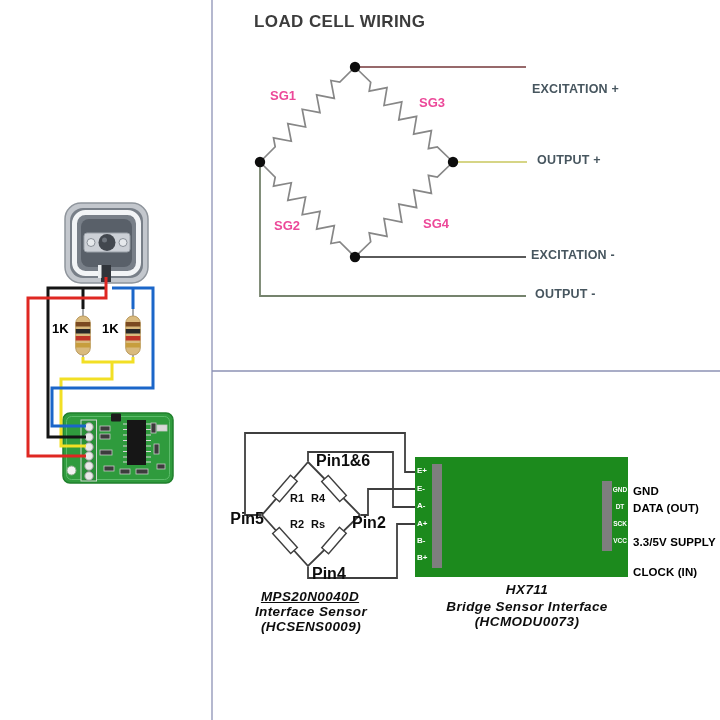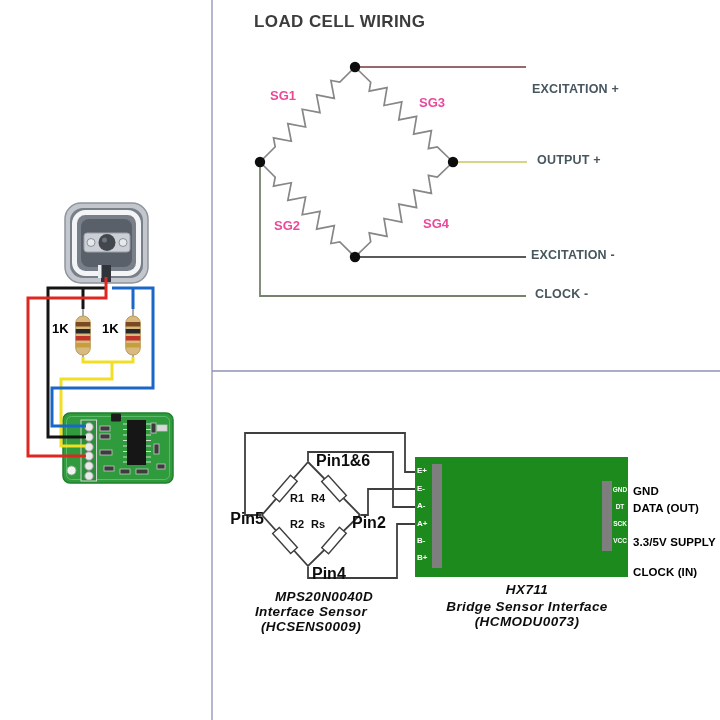--- a/index.html
+++ b/index.html
@@ -158,21 +158,21 @@
 <div class="lbl title" style="left:254px;top:13px;">LOAD CELL WIRING</div>
 
 <div class="lbl sg c" style="left:283px;top:89px;">SG1</div>
 <div class="lbl sg c" style="left:432px;top:96px;">SG3</div>
 <div class="lbl sg c" style="left:287px;top:219px;">SG2</div>
 <div class="lbl sg c" style="left:436px;top:217px;">SG4</div>
 
 <div class="lbl term" style="left:532px;top:59px;margin-top:24px;">EXCITATION +</div>
 <div class="lbl term" style="left:537px;top:154px;">OUTPUT +</div>
 <div class="lbl term" style="left:531px;top:249px;">EXCITATION -</div>
-<div class="lbl term" style="left:535px;top:288px;">CLOCK -</div>
+<div class="lbl term" style="left:535px;top:288px;">OUTPUT -</div>
 
 <div class="lbl pin" style="left:316px;top:453px;">Pin1&amp;6</div>
 <div class="lbl pin r" style="left:264px;top:511px;">Pin5</div>
 <div class="lbl pin" style="left:352px;top:515px;">Pin2</div>
 <div class="lbl pin" style="left:312px;top:566px;">Pin4</div>
 
 <div class="lbl res c" style="left:297px;top:493px;">R1</div>
 <div class="lbl res c" style="left:318px;top:493px;">R4</div>
 <div class="lbl res c" style="left:297px;top:519px;">R2</div>
 <div class="lbl res c" style="left:318px;top:519px;">Rs</div>
@@ -187,21 +187,21 @@
 <div class="lbl pad c" style="left:620px;top:487px;">GND</div>
 <div class="lbl pad c" style="left:620px;top:504px;">DT</div>
 <div class="lbl pad c" style="left:620px;top:521px;">SCK</div>
 <div class="lbl pad c" style="left:620px;top:538px;">VCC</div>
 
 <div class="lbl sig" style="left:633px;top:485px;">GND</div>
 <div class="lbl sig" style="left:633px;top:502px;">DATA (OUT)</div>
 <div class="lbl sig" style="left:633px;top:519px;margin-top:47px;">CLOCK (IN)</div>
 <div class="lbl sig" style="left:633px;top:536px;">3.3/5V SUPPLY</div>
 
-<div class="lbl cap c" style="left:324px;top:590px;">MPS20N0040D</div>
+<div class="lbl cap c" style="left:310px;top:590px;text-decoration:underline;">MPS20N0040D</div>
 <div class="lbl cap c" style="left:311px;top:605px;">Interface Sensor</div>
 <div class="lbl cap c" style="left:311px;top:620px;">(HCSENS0009)</div>
 
 <div class="lbl cap c" style="left:527px;top:583px;">HX711</div>
 <div class="lbl cap c" style="left:527px;top:600px;">Bridge Sensor Interface</div>
 <div class="lbl cap c" style="left:527px;top:615px;">(HCMODU0073)</div>
 
 <div class="lbl rval" style="left:52px;top:322px;">1K</div>
 <div class="lbl rval" style="left:102px;top:322px;">1K</div>
 

